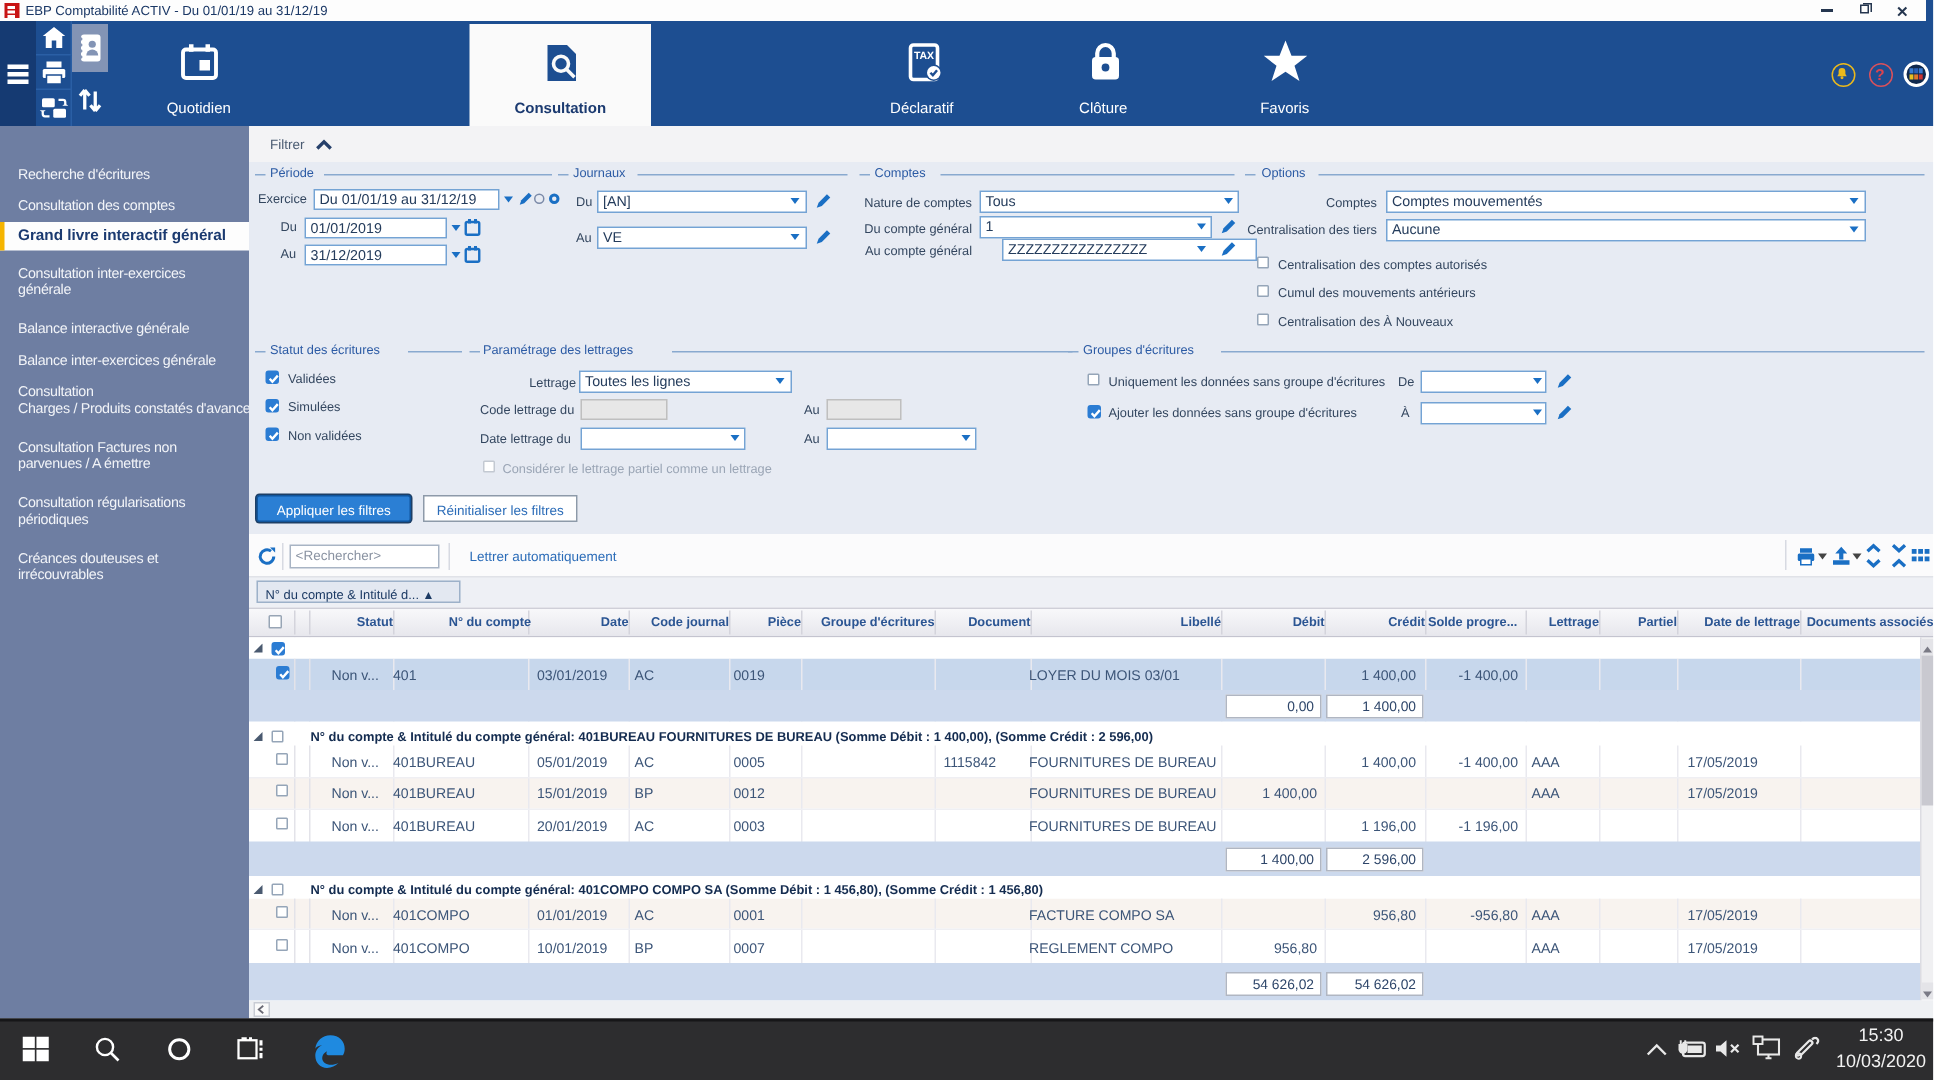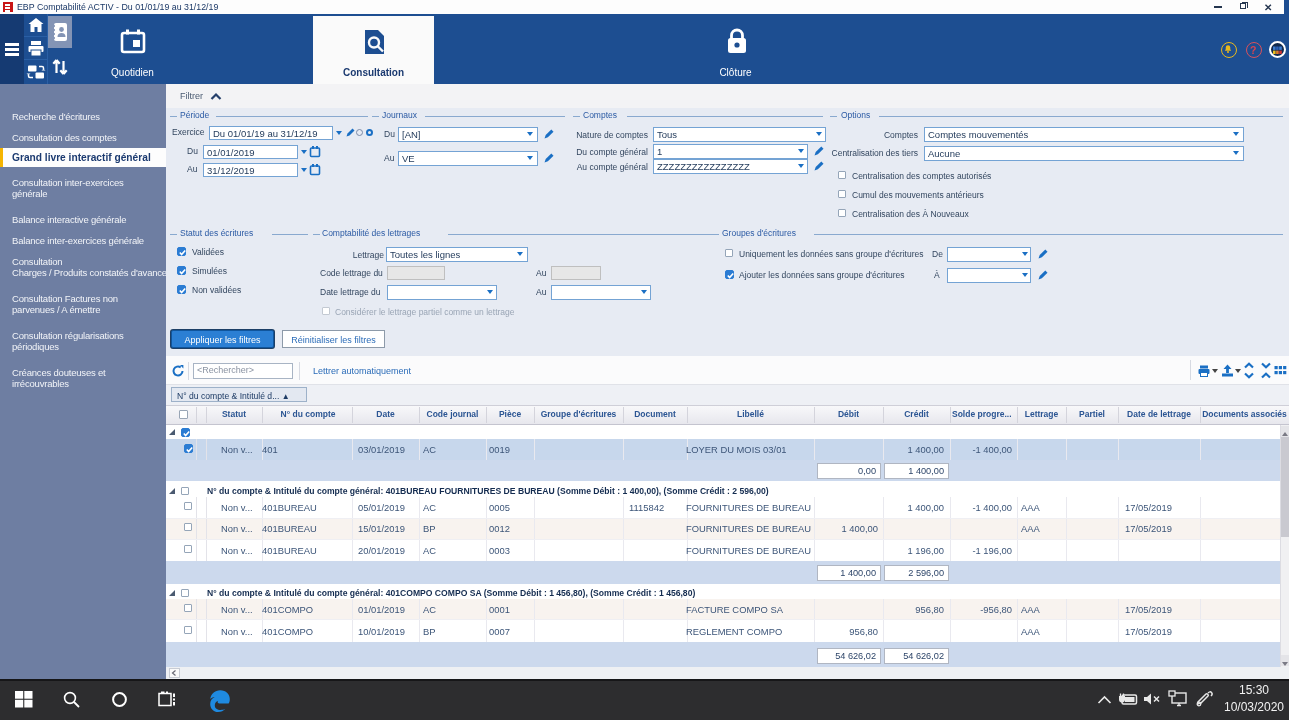--- a/index.html
+++ b/index.html
@@ -8,21 +8,21 @@
 .lbl{position:absolute;font-size:8.5px;color:#33465f;white-space:nowrap}
 .nav{position:absolute;font-size:9.5px;letter-spacing:-0.2px;color:#f2f4f8;white-space:nowrap}
 .fld{position:absolute;background:#fff;border:1px solid #74a3d4;font-size:9.5px;color:#243c5c;white-space:nowrap;overflow:hidden}
 .fldtx{padding:1px 0 0 3px;display:block}
 .dd{position:absolute;width:0;height:0;border-left:3.5px solid transparent;border-right:3.5px solid transparent;border-top:4px solid #1a6fc4}
 .cb{position:absolute;width:7.5px;height:7.5px;background:#fff;border:1px solid #95a5b8;border-radius:1px}
 .cbc{position:absolute;width:9px;height:9px;background:#2b7cd3;border:1px solid #2b7cd3;border-radius:2px}
 .cbc svg{position:absolute;left:0;top:0}
 .gtitle{position:absolute;font-size:8.5px;color:#2b5aa4;white-space:nowrap}
 .gline{position:absolute;height:1px;background:#89a9cf}
-.hl{position:absolute;font-size:8.5px;font-weight:bold;color:#2b5593;white-space:nowrap;text-align:center}
+.hl{position:absolute;font-size:8.5px;font-weight:bold;color:#2b5593;white-space:nowrap;text-align:right}
 .cell{position:absolute;font-size:9.4px;color:#3c5578;white-space:nowrap}
 .num{position:absolute;font-size:9.4px;color:#3c5578;white-space:nowrap;text-align:right}
 .ghead{position:absolute;font-size:8.6px;font-weight:bold;color:#142c50;white-space:nowrap}
 .sumbox{position:absolute;background:#fff;border:1px solid #b0b6c2;font-size:9.2px;color:#2d4569;text-align:right}
 .tab{position:absolute;top:14px;height:70px;color:#fff}
 .tablbl{position:absolute;bottom:6px;width:100%;text-align:center;font-size:10px}
 .vline{position:absolute;width:1px;background:#d7dae2}
 </style></head>
 <body>
 <div id="app">
@@ -97,27 +97,43 @@
 </div>
 <div class="abs" style="left:313px;top:16px;width:121px;height:68px;background:#fafafa"></div>
 <div class="tab" style="left:313px;width:121px">
  <svg class="abs" style="left:45px;top:12px" width="32" height="32" viewBox="0 0 32 32">
         <path d="M7 4 H20 L26 10 V28 H7 Z" fill="#1d4e91"></path>
         <circle cx="16" cy="16.5" r="5" fill="none" stroke="#fafafa" stroke-width="2.4"></circle>
         <path d="M19.5 20 L25 25.5" stroke="#fafafa" stroke-width="2.4"></path>
       </svg>
  <div class="tablbl" style="color:#1b3a70;font-weight:bold">Consultation</div>
 </div>
+<div class="tab" style="left:554px;width:121px">
+ <svg class="abs" style="left:46px;top:12px" width="32" height="32" viewBox="0 0 32 32">
+        <rect x="7" y="4" width="18" height="23" rx="2" fill="none" stroke="#fff" stroke-width="2.4"></rect>
+        <text x="16" y="13" font-family="Liberation Sans" font-size="7" font-weight="bold" fill="#fff" text-anchor="middle">TAX</text>
+        <circle cx="22.5" cy="22.5" r="5.5" fill="#1d4e91"></circle>
+        <circle cx="22.5" cy="22.5" r="4.5" fill="#fff"></circle>
+        <path d="M20.3 22.5 l1.6 1.7 2.8-3.4" stroke="#1d4e91" stroke-width="1.6" fill="none"></path>
+      </svg>
+ <div class="tablbl">Déclaratif</div>
+</div>
 <div class="tab" style="left:675px;width:121px">
  <svg class="abs" style="left:46px;top:12px" width="32" height="32" viewBox="0 0 32 32">
         <path d="M10.5 13 V9.5 a5.5 5.5 0 0 1 11 0 V13" fill="none" stroke="#fff" stroke-width="2.8"></path>
         <rect x="7" y="12" width="18" height="15" rx="2.5" fill="#fff"></rect>
         <circle cx="16" cy="19" r="2.6" fill="#1d4e91"></circle>
       </svg>
  <div class="tablbl">Clôture</div>
+</div>
+<div class="tab" style="left:796px;width:121px">
+ <svg class="abs" style="left:44px;top:10px" width="34" height="34" viewBox="0 0 34 34">
+        <path d="M17 3 L21 13.2 H31.5 L23 19.8 L26.3 30 L17 23.8 L7.7 30 L11 19.8 L2.5 13.2 H13 Z" fill="#fff"></path>
+      </svg>
+ <div class="tablbl">Favoris</div>
 </div>
 
 <div class="abs" style="left:1221px;top:42px;width:16px;height:16px;border-radius:50%;border:1.8px solid #eab91c">
  <svg width="12" height="12" viewBox="0 0 17 17" style="position:absolute;left:0.2px;top:0.2px">
         <path d="M8.5 3.2 a3.2 3.2 0 0 1 3.2 3.2 v2.6 l1.3 2 H4 l1.3-2 V6.4 A3.2 3.2 0 0 1 8.5 3.2 Z" fill="#eab91c"></path>
         <circle cx="8.5" cy="12.6" r="1.4" fill="#eab91c"></circle>
       </svg>
 </div>
 <div class="abs" style="left:1246px;top:42px;width:16px;height:16px;border-radius:50%;border:1.8px solid #d8515c">
  <div style="position:absolute;left:0;top:1px;width:12.4px;text-align:center;font-size:10.5px;font-weight:bold;color:#d84350">?</div>
@@ -224,21 +240,21 @@
 <div class="dd" style="left:816px;top:132px"></div>
 <div class="lbl" style="right:641px;top:147px">Du compte général</div>
 <div class="fld" style="left:653px;top:144px;width:155px;height:15px">
       <span class="fldtx">1</span>
     </div>
 <div class="dd" style="left:798px;top:149px"></div>
 <svg class="abs" style="left:813px;top:145px" width="12" height="12" viewBox="0 0 12 12">
       <path d="M1.5 10.5 l1.2-3.4 5.6-5.6 2.2 2.2 -5.6 5.6 z" fill="#1a6fc4"></path>
     </svg>
 <div class="lbl" style="right:641px;top:162px">Au compte général</div>
-<div class="fld" style="left:653px;top:159px;width:155px;height:15px">
+<div class="fld" style="left:668px;top:159px;width:170px;height:15px">
       <span class="fldtx">ZZZZZZZZZZZZZZZZ</span>
     </div>
 <div class="dd" style="left:798px;top:164px"></div>
 <svg class="abs" style="left:813px;top:160px" width="12" height="12" viewBox="0 0 12 12">
       <path d="M1.5 10.5 l1.2-3.4 5.6-5.6 2.2 2.2 -5.6 5.6 z" fill="#1a6fc4"></path>
     </svg>
 
 <div class="gline" style="left:830px;top:116px;width:7px"></div>
 <div class="gtitle" style="left:841px;top:110px">Options</div>
 <div class="gline" style="left:879px;top:116px;width:404px"></div>
@@ -275,21 +291,21 @@
     </div>
 <div class="lbl" style="left:192px;top:266px">Simulées</div>
 <div class="cbc" style="left:177px;top:285px">
       <svg width="9" height="9" viewBox="0 0 10 10">
         <path d="M2 5 l2 2.2 4-4.5" stroke="#fff" stroke-width="1.8" fill="none"></path>
       </svg>
     </div>
 <div class="lbl" style="left:192px;top:285px">Non validées</div>
 
 <div class="gline" style="left:313px;top:234px;width:7px"></div>
-<div class="gtitle" style="left:322px;top:228px">Comptabilité des lettrages</div>
+<div class="gtitle" style="left:322px;top:228px">Paramétrage des lettrages</div>
 <div class="gline" style="left:448px;top:234px;width:267px"></div>
 <div class="lbl" style="right:905px;top:250px">Lettrage</div>
 <div class="fld" style="left:386px;top:247px;width:142px;height:15px">
       <span class="fldtx">Toutes les lignes</span>
     </div>
 <div class="dd" style="left:517px;top:252px"></div>
 <div class="lbl" style="left:320px;top:268px">Code lettrage du</div>
 <div class="abs" style="left:387px;top:266px;width:58px;height:14px;background:#e7e7e7;border:1px solid #bfbfbf"></div>
 <div class="lbl" style="left:536px;top:268px">Au</div>
 <div class="abs" style="left:551px;top:266px;width:50px;height:14px;background:#e7e7e7;border:1px solid #bfbfbf"></div>

